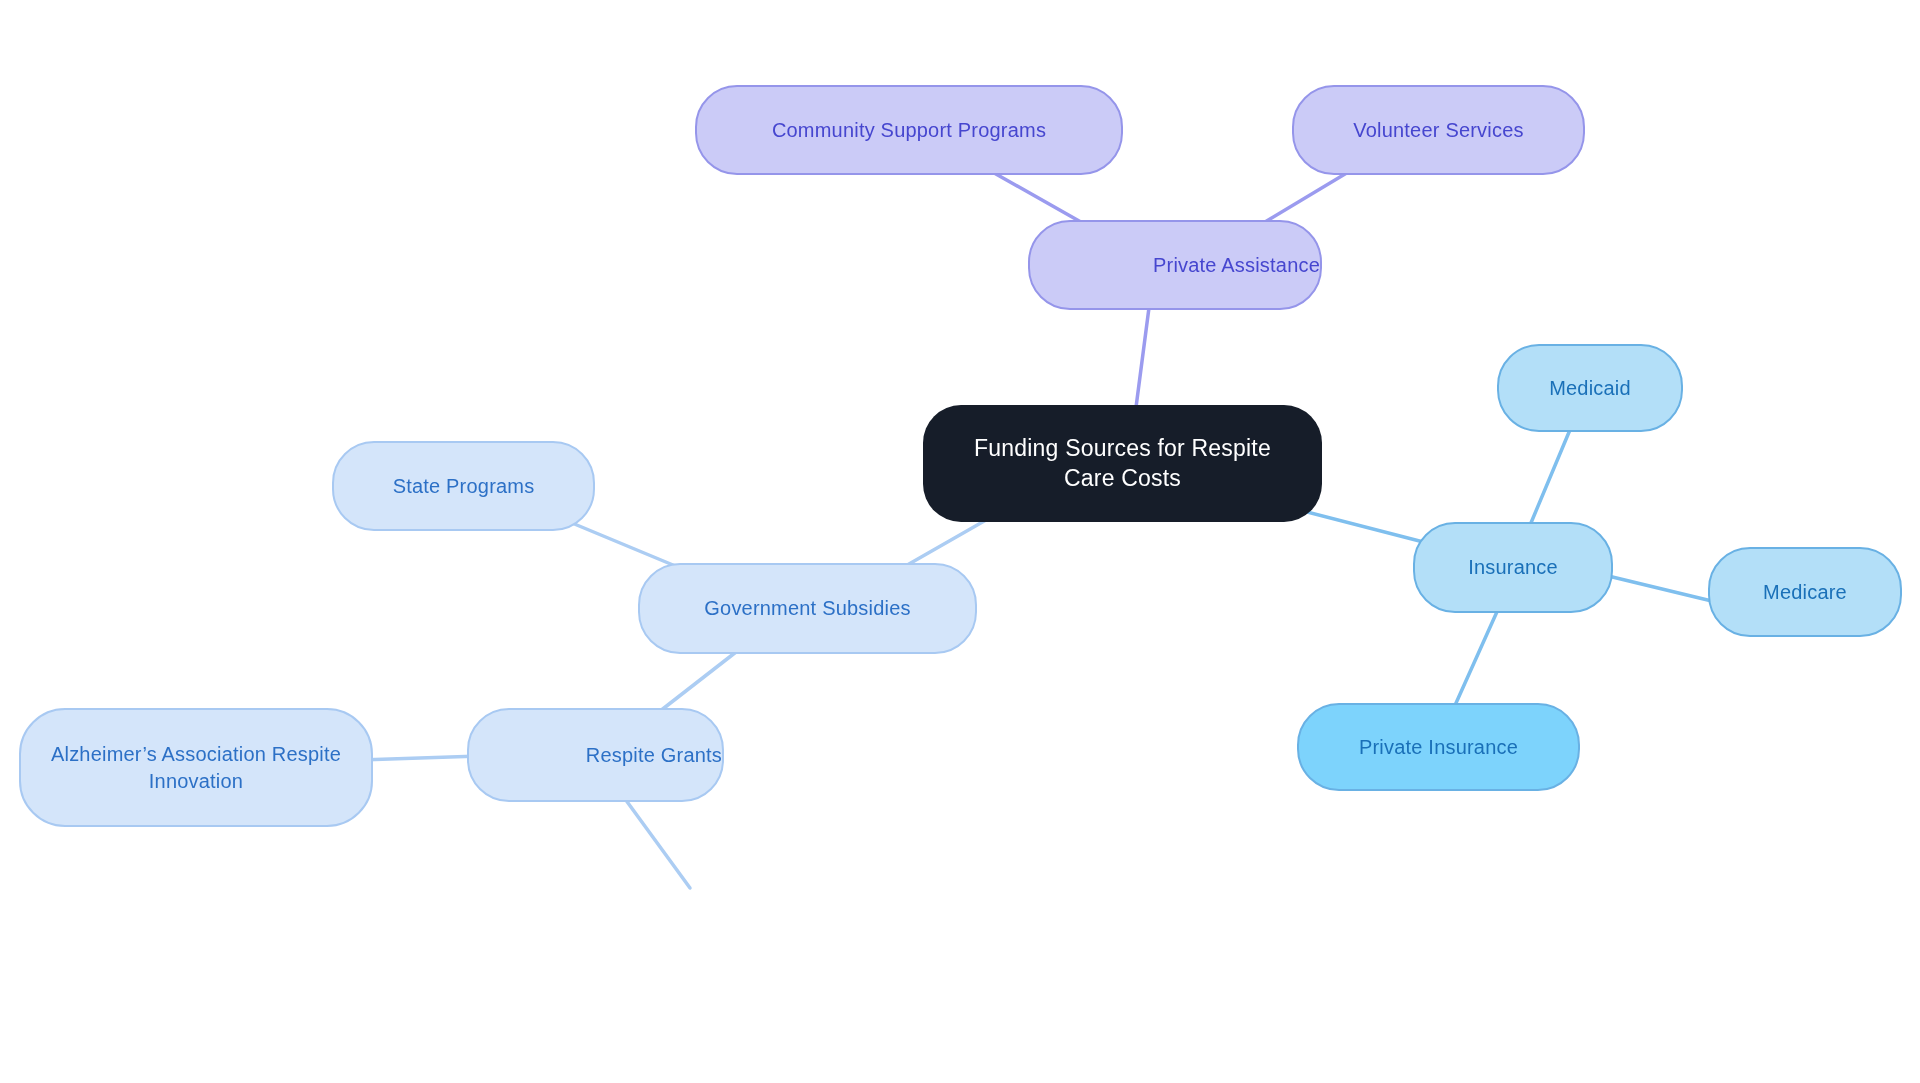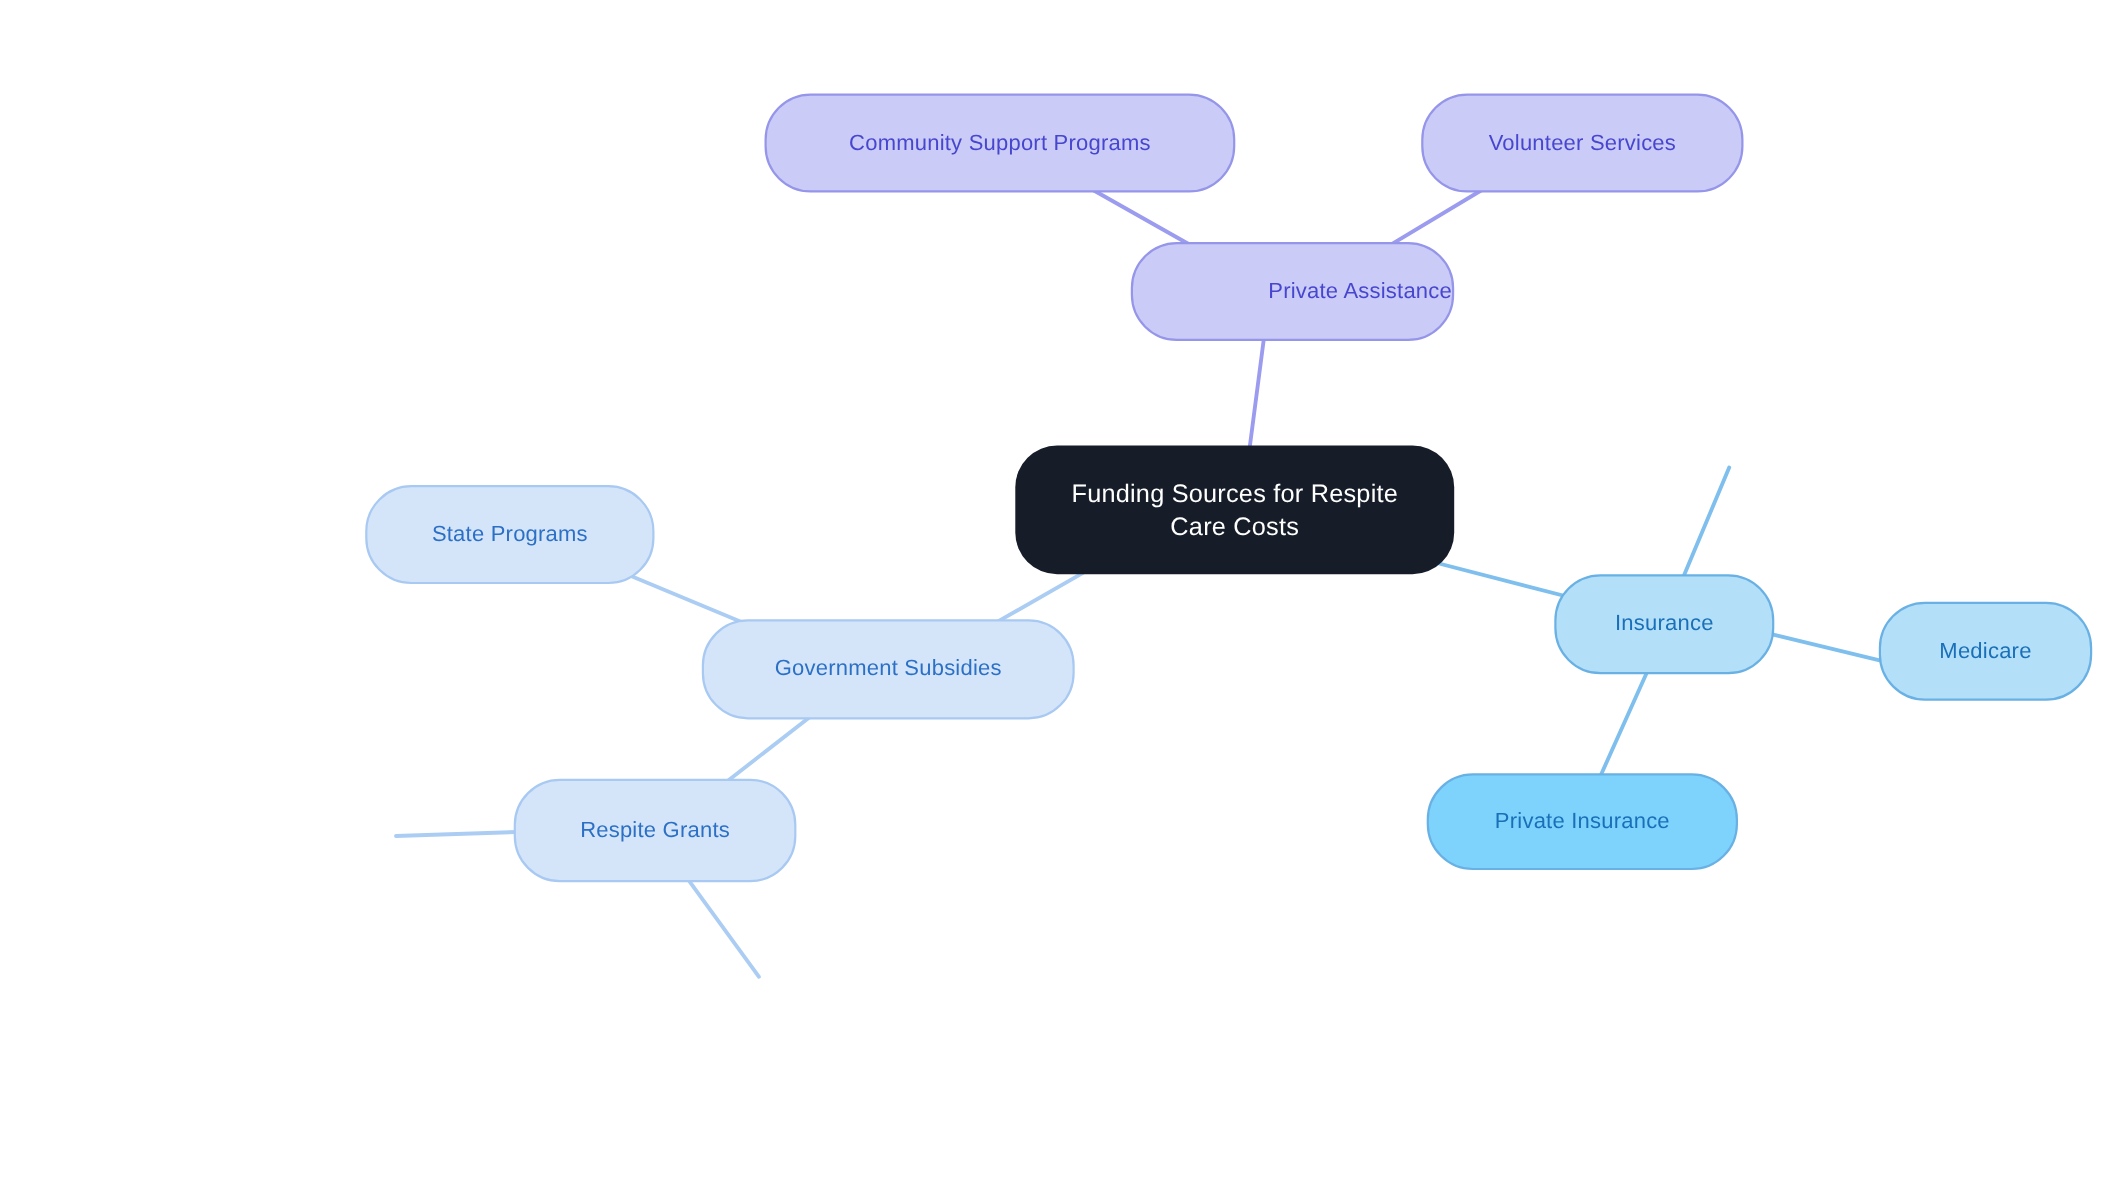--- a/index.html
+++ b/index.html
@@ -50,21 +50,21 @@
   #node-central              { left: 923px;  top: 405px; width: 399px; height: 117px; }
   #node-private-assistance   { left: 1028px; top: 220px; width: 294px; height: 90px; justify-content: flex-end; }
   #node-community-support    { left: 695px;  top: 85px;  width: 428px; height: 90px; }
   #node-volunteer-services   { left: 1292px; top: 85px;  width: 293px; height: 90px; justify-content: center; }
   #node-insurance            { left: 1413px; top: 522px; width: 200px; height: 91px; }
   #node-medicaid             { left: 1497px; top: 344px; width: 186px; height: 88px; }
   #node-medicare             { left: 1708px; top: 547px; width: 194px; height: 90px; }
   #node-private-insurance    { left: 1297px; top: 703px; width: 283px; height: 88px; }
   #node-government-subsidies { left: 638px;  top: 563px; width: 339px; height: 91px; }
   #node-state-programs       { left: 332px;  top: 441px; width: 263px; height: 90px; }
-  #node-respite-grants       { left: 467px;  top: 708px; width: 257px; height: 94px; }
+  #node-respite-grants       { left: 467px;  top: 708px; width: 257px; height: 94px; justify-content: flex-end; }
   #node-alzheimers           { left: 19px;   top: 708px; width: 354px; height: 119px; }
   #node-national-lifespan    { left: 512px;  top: 878px; width: 431px; height: 119px; }
 
   #edges line { stroke-width: 3.5px; stroke-linecap: round; }
 </style>
 </head>
 <body>
 
 <div id="canvas">
 
@@ -99,20 +99,23 @@
   </div>
 
   <div id="node-volunteer-services" class="node bordered" style="background-color: rgb(203, 203, 247); border-color: rgb(149, 149, 234); color: rgb(70, 70, 207);">
     <span>Volunteer Services</span>
   </div>
 
   <div id="node-insurance" class="node bordered" style="background-color: rgb(179, 223, 248); border-color: rgb(105, 177, 228); color: rgb(26, 112, 184);">
     <span>Insurance</span>
   </div>
 
+  <div id="node-medicaid" class="node bordered" style="background-color: rgb(179, 223, 248); border-color: rgb(105, 177, 228); color: rgb(26, 112, 184);">
+    <span>Medicaid</span>
+  </div>
 
   <div id="node-medicare" class="node bordered" style="background-color: rgb(179, 223, 248); border-color: rgb(105, 177, 228); color: rgb(26, 112, 184);">
     <span>Medicare</span>
   </div>
 
   <div id="node-private-insurance" class="node bordered" style="background-color: #7dd3fc; border-color: rgb(105, 177, 228); color: rgb(26, 112, 184);">
     <span>Private Insurance</span>
   </div>
 
   <div id="node-government-subsidies" class="node bordered" style="background-color: rgb(212, 229, 250); border-color: rgb(168, 201, 242); color: rgb(44, 112, 198);">
@@ -120,15 +123,18 @@
   </div>
 
   <div id="node-state-programs" class="node bordered" style="background-color: rgb(212, 229, 250); border-color: rgb(168, 201, 242); color: rgb(44, 112, 198); justify-content: center;">
     <span>State Programs</span>
   </div>
 
   <div id="node-respite-grants" class="node bordered" style="background-color: rgb(212, 229, 250); border-color: rgb(168, 201, 242); color: rgb(44, 112, 198);">
     <span>Respite Grants</span>
   </div>
 
+  <div id="node-alzheimers" class="node bordered twoline" style="background-color: rgb(212, 229, 250); border-color: rgb(168, 201, 242); color: rgb(44, 112, 198);">
+    <span>Alzheimer’s Association Respite Innovation</span>
+  </div>
 
 
 </div>
 
 </body></html>

